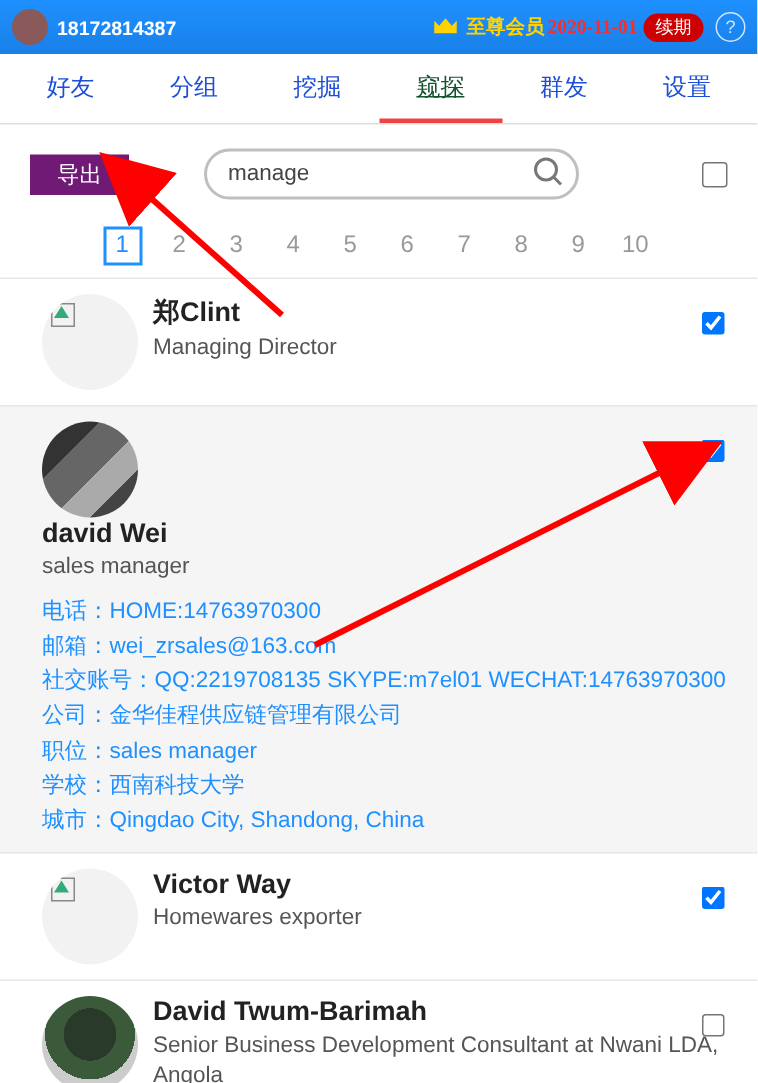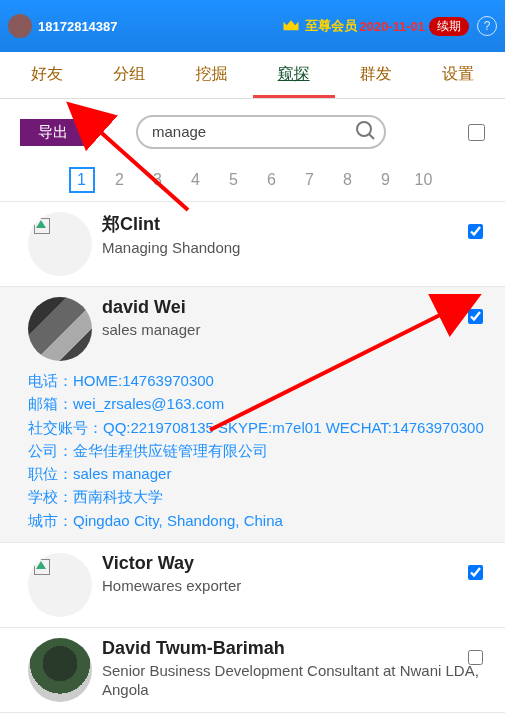--- a/index.html
+++ b/index.html
@@ -1,52 +1,52 @@
 <!DOCTYPE html>
 <html><head>
 <meta charset="utf-8">
 <style>
   * { box-sizing: border-box; margin: 0; padding: 0; }
   body { font-family: "Microsoft YaHei", "Segoe UI", Arial, sans-serif; background: #fff; width: 505px; }
   
   
-  .header { background: linear-gradient(#1e90ff, #1980e8); height: 52px; display: flex; align-items: center; padding: 0 8px; color: #fff; position: relative; }
+  .header { background: linear-gradient(#1e90ff, #1980e8); height: 36px; display: flex; align-items: center; padding: 0 8px; color: #fff; position: relative; }
   .avatar-sm { width: 24px; height: 24px; border-radius: 50%; background: #8a5a5a; margin-right: 6px; }
   .uid { font-size: 13px; font-weight: 600; }
   .crown { color: #ffd200; margin-left: auto; margin-right: 4px; display: flex; align-items: center; }
   .crown svg { width: 20px; height: 20px; }
   .vip { color: #ffd200; font-weight: 700; font-size: 13px; text-align: right; }
-  .expiry { color: #ff2a2a; font-weight: 700; font-size: 13px; margin-left: 2px; }
+  .expiry { color: #ff2a2a; font-weight: 700; font-size: 13px; margin-left: 2px; font-family: Liberation Serif, serif; }
   .renew { background: #c00; color: #fff; border-radius: 10px; padding: 1px 8px; font-size: 12px; margin-left: 4px; border: none; }
   .help { width: 20px; height: 20px; margin-left: 8px; border: 1.5px solid #cfe6ff; border-radius: 50%; display: flex; align-items: center; justify-content: center; color: #cfe6ff; font-size: 12px; cursor: pointer; }
   
   
   .tabs { display: flex; border-bottom: 1px solid #ddd; background: #fff; padding: 0 6px; }
-  .tab { flex: 1; text-align: center; padding: 12px 0 10px; font-size: 16px; color: #a16207; cursor: pointer; }
+  .tab { flex: 1; text-align: center; padding: 12px 0 10px; font-size: 16px; color: #1d4ed8; cursor: pointer; }
   .tab.active { color: #14532d; border-bottom: 3px solid #ef4444; text-decoration: underline; }
   
   
   .toolbar { display: flex; align-items: center; padding: 16px 20px 8px; gap: 50px; }
   .export { background: #701a75; color: #fff; border: none; padding: 4px 18px; font-size: 15px; cursor: pointer; }
   .search-wrap { flex: 1; display: flex; align-items: center; border: 2px solid #bfbfbf; border-radius: 20px; height: 34px; padding: 0 6px 2px 14px; max-width: 250px; }
   .search-input { flex: 1; border: none; outline: none; font-size: 15px; color: #444; background: transparent; }
   .search-btn { background: none; border: none; cursor: pointer; display: flex; }
   .search-btn svg { width: 24px; height: 24px; stroke: #777; }
   .select-all { width: 17px; height: 17px; margin-left: auto; }
   
   
   .pagination { display: flex; justify-content: center; gap: 12px; padding: 10px 0 8px; }
   .page { font-size: 16px; color: #999; width: 26px; height: 26px; display: flex; align-items: center; justify-content: center; cursor: pointer; }
   .page.active { color: #1e90ff; border: 2px solid #1e90ff; }
   
   
   .list { }
   .item { display: flex; padding: 10px 20px 10px 28px; border-top: 1px solid #e7e7e7; position: relative; }
   .item.expanded { background: #f5f5f5; flex-direction: column; }
-  .item .row { display: flex; }
+  .item .row { display: flex; flex-direction: column; }
   .avatar { width: 64px; height: 64px; border-radius: 50%; background: #eee; flex-shrink: 0; margin-right: 10px; position: relative; overflow: hidden; }
   .avatar.broken { background: #f2f2f2; }
   .avatar.broken::before { content: ""; position: absolute; top: 6px; left: 6px; width: 14px; height: 14px; border: 1px solid #888; }
   .avatar.broken::after { content: ""; position: absolute; top: 8px; left: 8px; width: 0; height: 0; border-left: 5px solid transparent; border-right: 5px solid transparent; border-bottom: 8px solid #3a7; }
   .avatar.photo1 { background: linear-gradient(135deg,#333 0 30%, #666 30% 55%, #aaa 55% 75%, #444 75% 100%); }
   .avatar.photo2 { background: radial-gradient(circle at 50% 40%, #2a3a2a 0 35%, #3a5a3a 35% 60%, #ccc 60% 100%); }
   .avatar.photo3 { background: #222; }
   .info { flex: 1; }
   .name { font-size: 18px; font-weight: 600; color: #222; }
   .title { font-size: 15px; color: #555; margin-top: 2px; line-height: 1.3; }
@@ -109,21 +109,21 @@
   <span class="page">9</span>
   <span class="page">10</span>
 </div>
 
 <div class="list">
 
   <div class="item">
     <div class="avatar broken"></div>
     <div class="info">
       <div class="name">郑Clint</div>
-      <div class="title">Managing Shandong</div>
+      <div class="title">Managing Director</div>
     </div>
     <input type="checkbox" class="check" checked="" style="">
   </div>
 
   <div class="item expanded">
     <div class="row">
       <div class="avatar photo1"></div>
       <div class="info">
         <div class="name">david Wei</div>
         <div class="title">sales manager</div>

